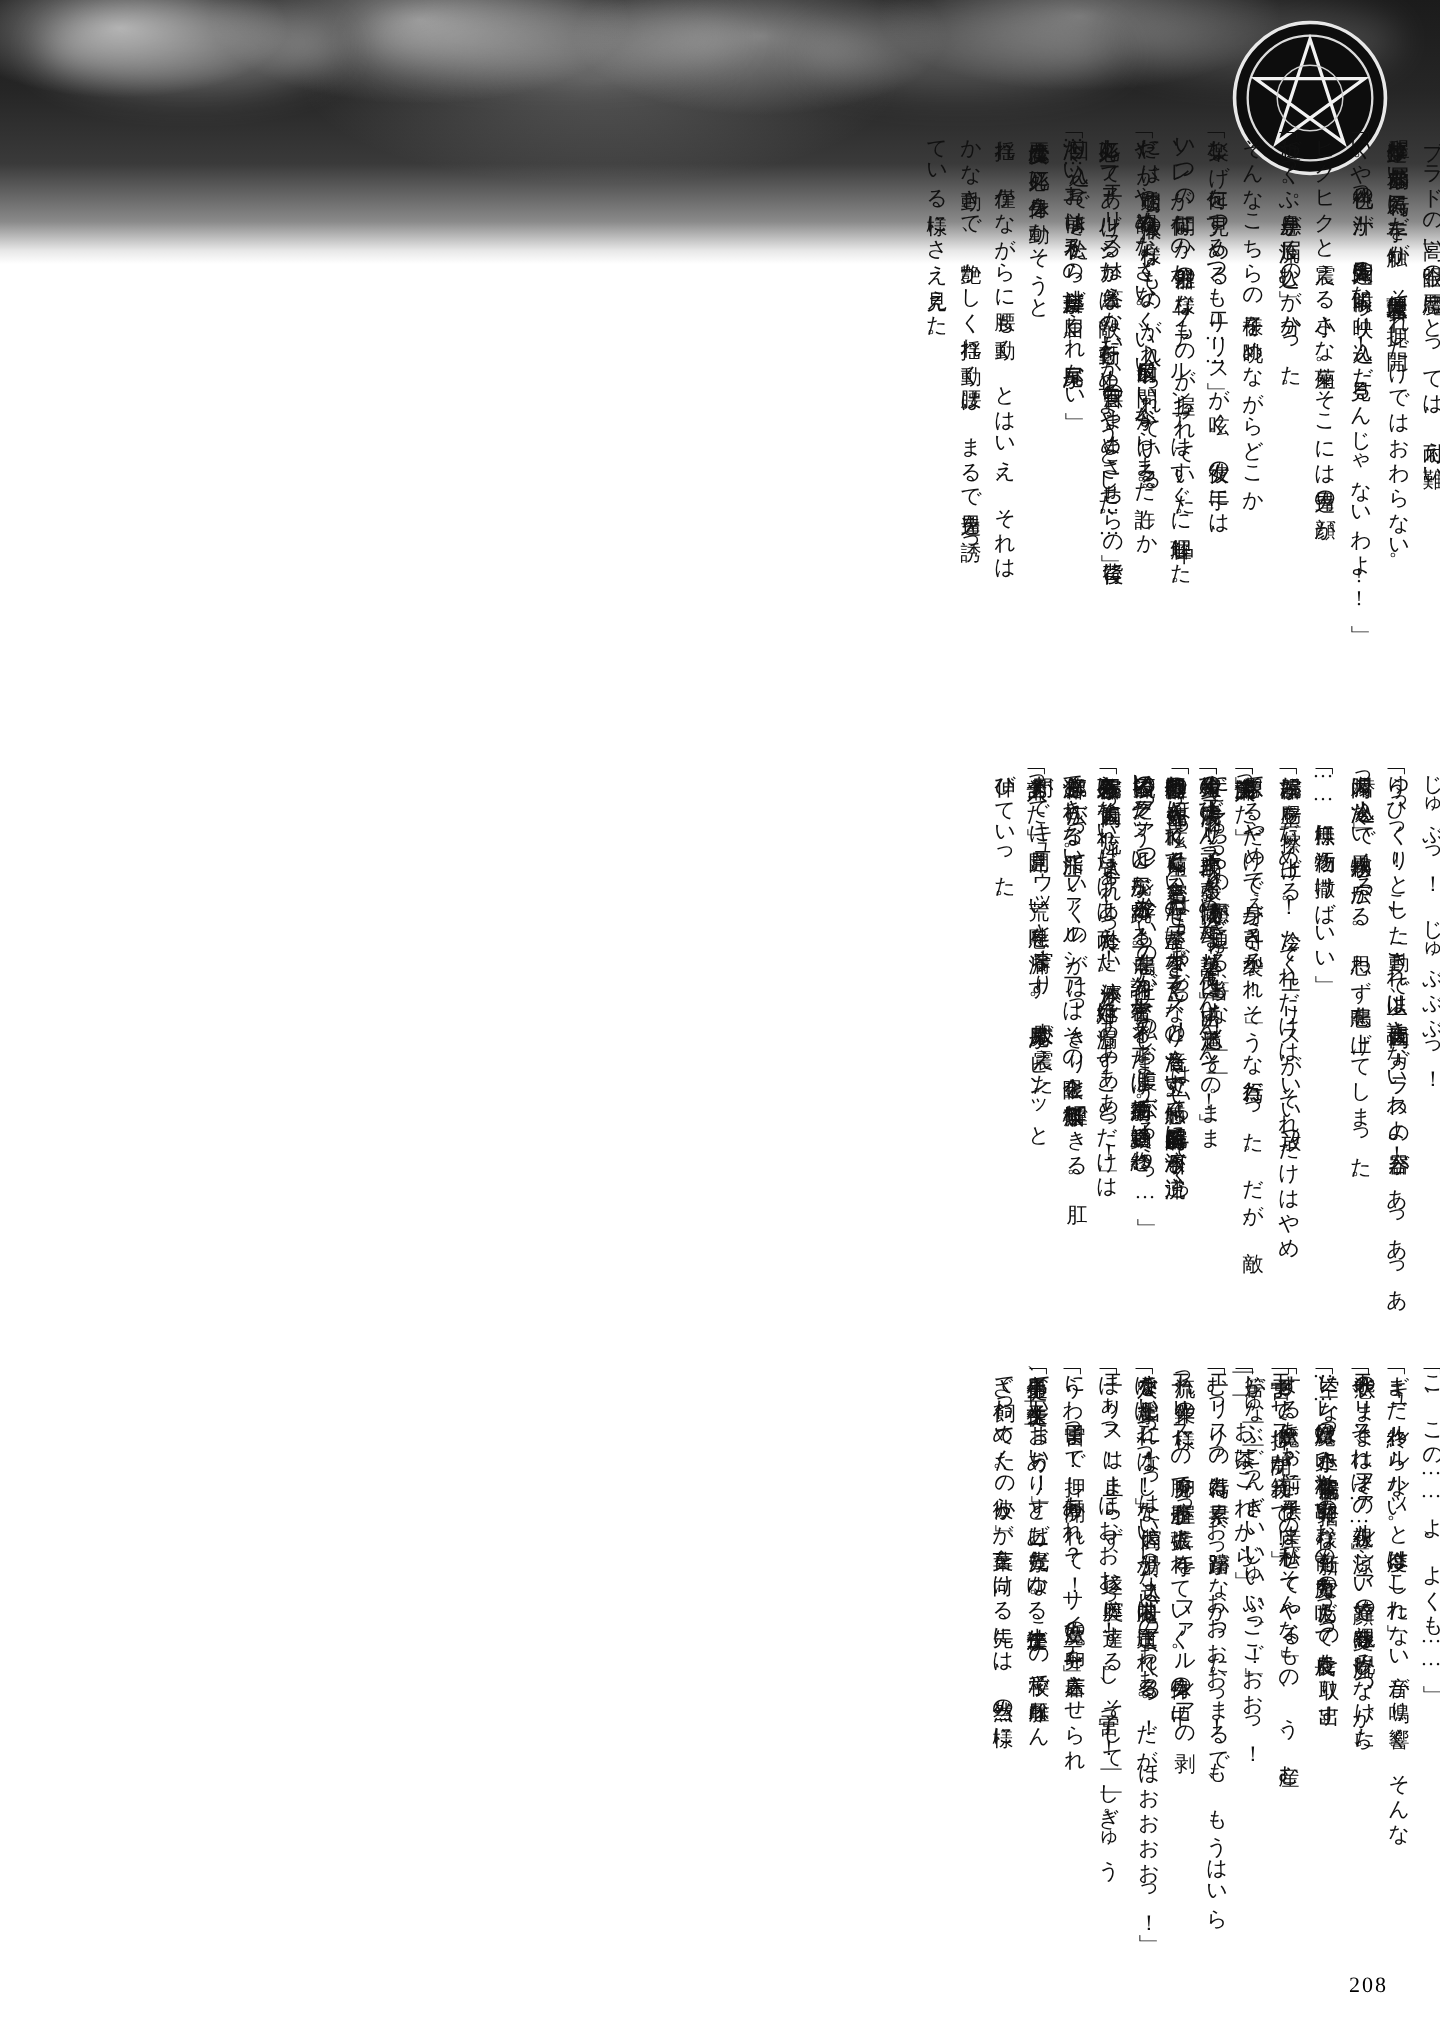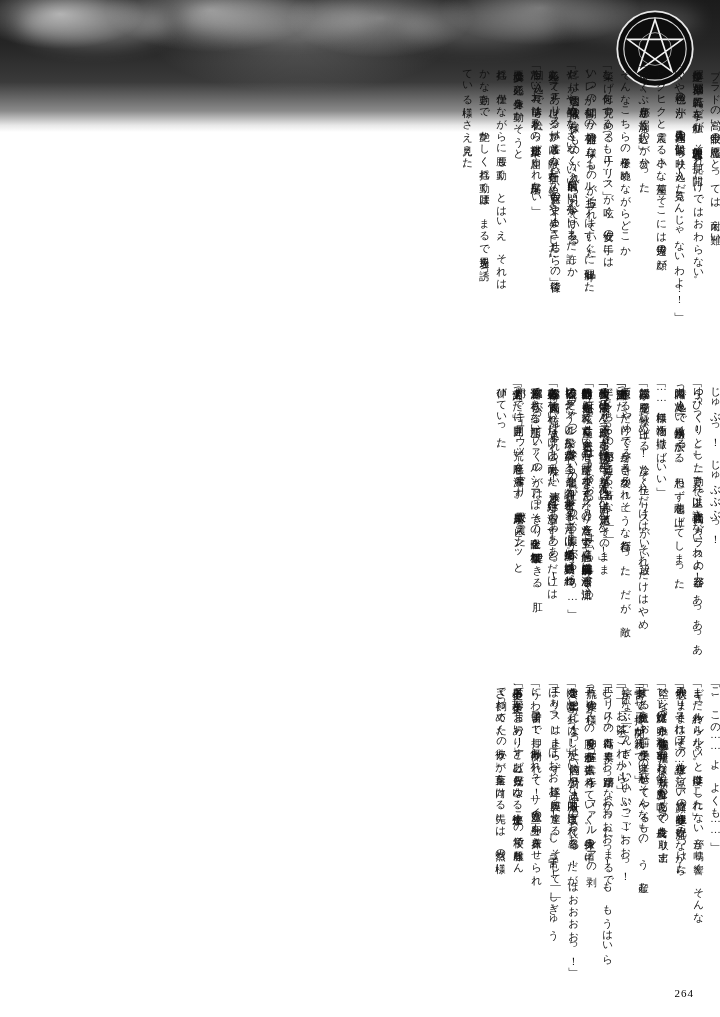--- a/index.html
+++ b/index.html
@@ -196,14 +196,14 @@
 短くエリスが間抜けな単語を口に出す。そのまま
 注射器の先端部を、菊座に密着させてきた。</div>
       <div class="col" style="top: 380px; height: 280px; right: 108px;">「ひっ！　つめたっ！」
 伝わってくるのはガラスの冷たい感触。反射的に
 ピクッと尻が跳ねる。勿論、密着するだけでは終わ
 らない。</div>
       <div class="col" style="top: 680px; height: 290px; right: 72px;">エリスが笑う。</div>
       <div class="col" style="top: 680px; height: 290px; right: 90px;">「――お茶はこれから」</div>
     </div>
 
-  <div class="page-number">264</div>
+  <div class="page-number">208</div>
 </div>
 
 </body></html>

